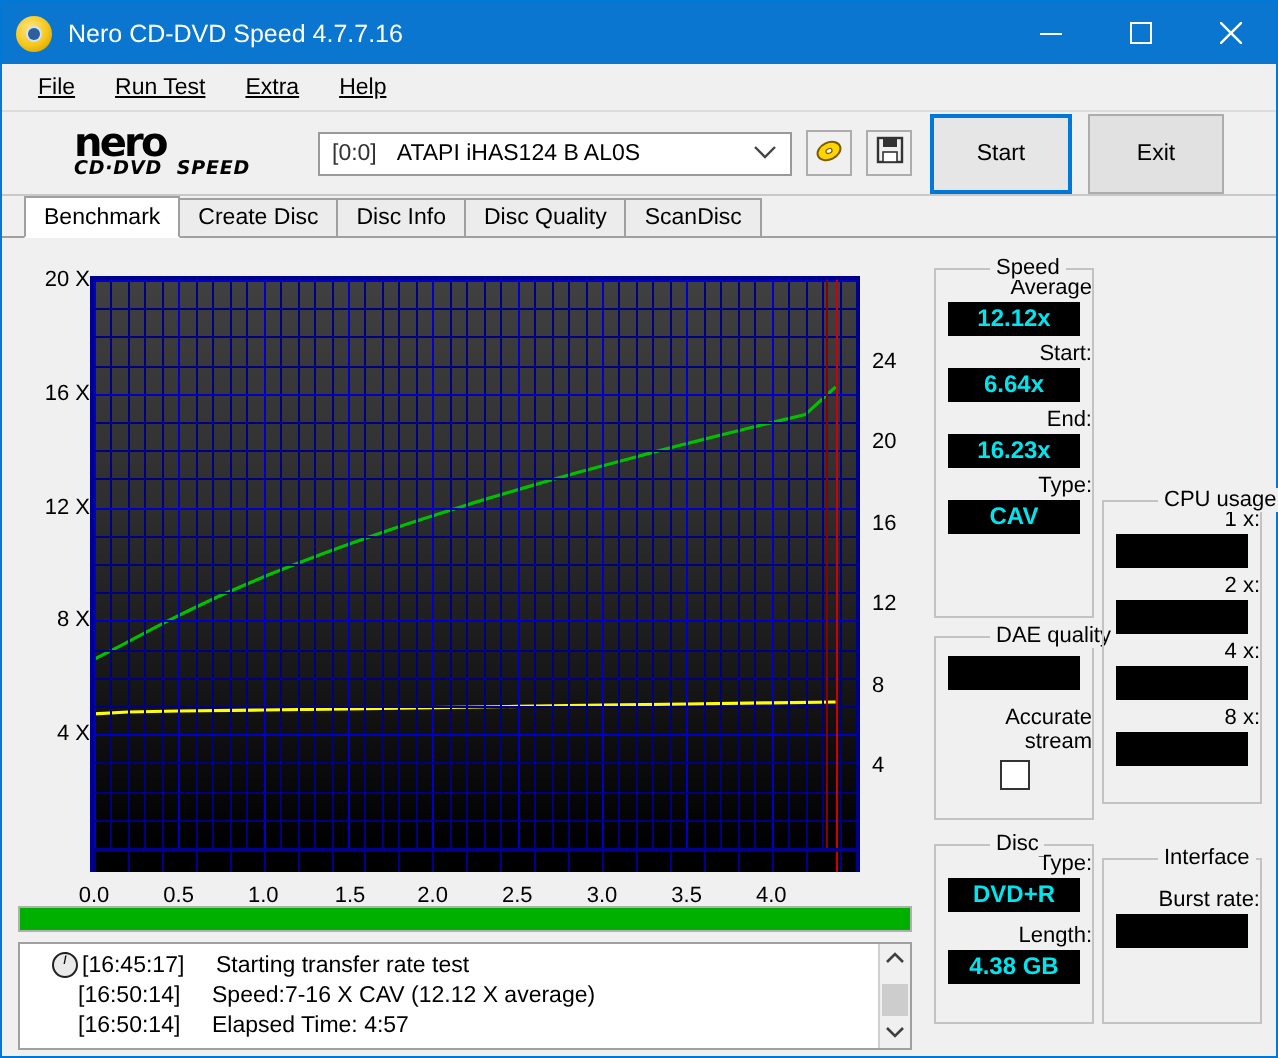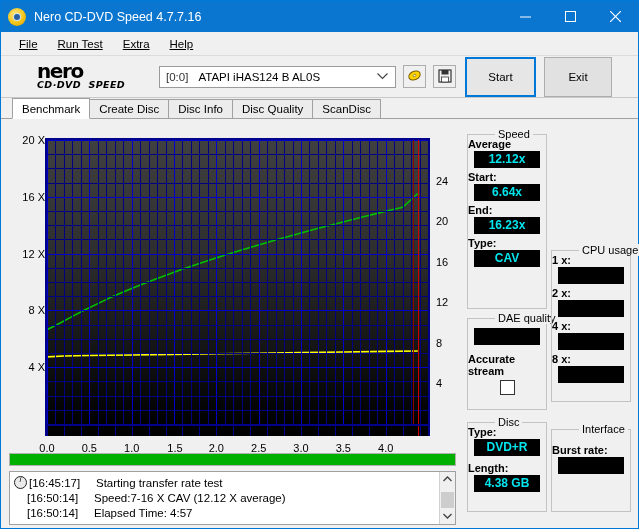--- a/index.html
+++ b/index.html
@@ -85,33 +85,33 @@
          font-size:11px;white-space:nowrap;}
   .axis-cap{position:absolute;left:36px;width:385px;height:10px;background:#000;
             border-left:2px solid #00008b;border-right:2px solid #00008b;box-sizing:border-box;}
   .tickmark{position:absolute;width:1px;top:0;bottom:0;background:#00008b;}
 
   
   .rightcol{position:absolute;left:466px;top:0;width:166px;bottom:0;}
   .gbox{position:absolute;border:1px solid #c3c3c3;box-sizing:border-box;}
   .gtitle{position:absolute;top:-7px;left:7px;background:#f0f0f0;padding:0 3px;
           font-size:11px;white-space:nowrap;margin-left:20px;}
-  .flabel{text-align:left;font-size:11px;margin-top:3px;font-weight:bold;}
+  .flabel{text-align:right;font-size:11px;margin-top:3px;}
   .fval{background:#000;color:#00e5ee;font-weight:bold;font-size:12px;
         text-align:center;height:17px;line-height:17px;margin:1px 6px 0 6px;}
   .fval.empty{color:#000;}
   .chk{width:13px;height:13px;border:1px solid #333;background:#fff;margin:3px auto 0 auto;}
 
   
   .progress{position:absolute;left:8px;top:327px;width:447px;height:13px;
             border:1px solid #b0b0b0;background:#fff;box-sizing:border-box;}
   .progress .bar{height:100%;background:#00b000;}
   .logbox{position:absolute;left:8px;top:345px;width:447px;height:54px;
           border:1px solid #a0a0a0;background:#fff;box-sizing:border-box;display:flex;}
-  .loglist{flex:1;padding:3px 0 0 4px;border-radius:12px;}
+  .loglist{flex:1;padding:3px 0 0 16px;border-radius:12px;}
   .logrow{display:flex;align-items:center;height:15px;font-size:11.5px;white-space:nowrap;}
   .log-icon{width:11px;height:11px;border-radius:50%;border:1px solid #222;
             background:#eaeaea;margin-right:2px;flex:none;position:relative;}
   .log-icon::after{content:"i";position:absolute;left:0;right:0;top:-2px;text-align:center;
             font-size:8px;font-style:italic;color:#111;}
   .log-sp{width:13px;flex:none;}
   .log-time{width:62px;flex:none;}
   .log-msg{padding-left:5px;}
   .logscroll{width:15px;border-left:1px solid #d0d0d0;background:#f0f0f0;
              display:flex;flex-direction:column;align-items:center;}

